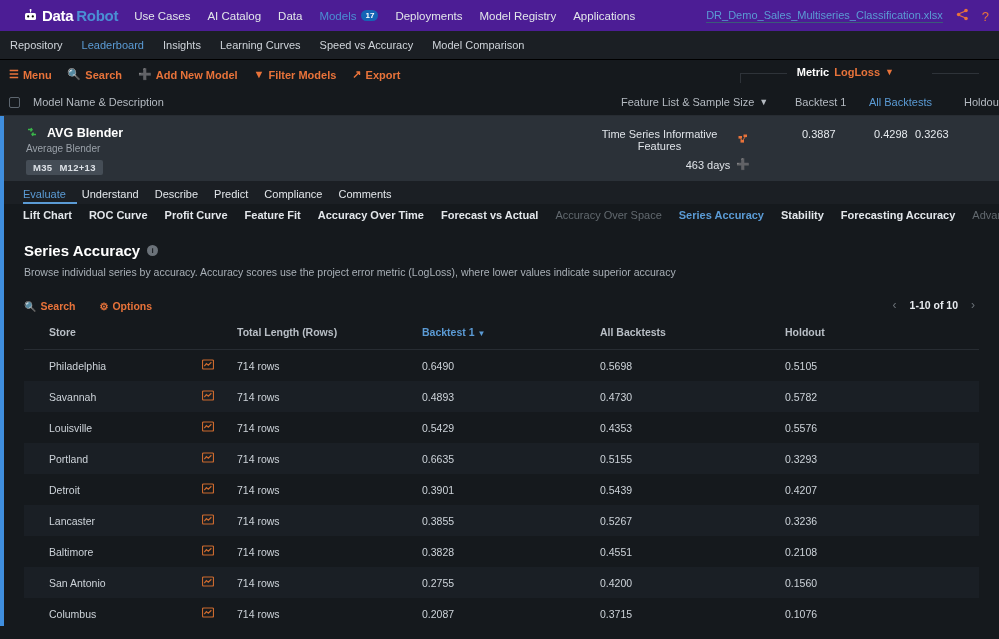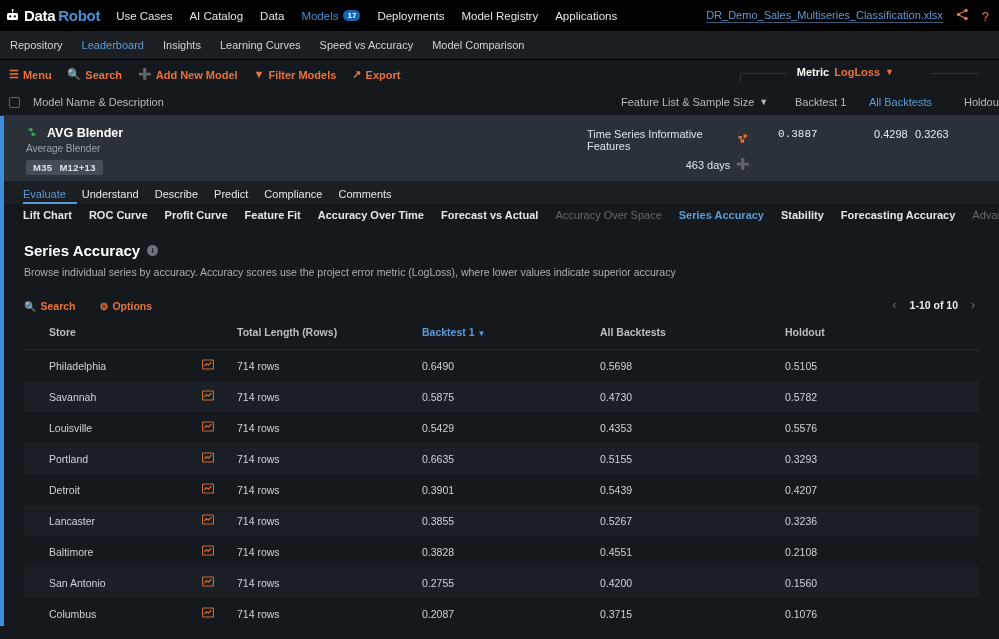--- a/index.html
+++ b/index.html
@@ -5,22 +5,22 @@
   * { box-sizing: border-box; margin: 0; padding: 0; }
   html, body {
     width: 999px; height: 639px;
     background: #15191d;
     font-family: "Liberation Sans", sans-serif;
     color: #d5d9de;
     overflow: hidden;
   }
   
   .topnav {
-    height: 31px; background: #000000; display: flex; align-items: center;
-    padding: 0 6px; position: relative;
+    height: 31px; background: #4c1d95; display: flex; align-items: center;
+    padding: 0 24px; position: relative;
   }
   .brand { display: flex; align-items: center; gap: 3px; margin-right: 16px; }
   .brand-logo {
     width: 13px; height: 13px; position: relative; margin-right: 2px;
   }
   .brand-logo svg { display: block; }
   .brand-data { font-size: 15px; font-weight: bold; color: #fff; letter-spacing: -0.3px; }
   .brand-robot { font-size: 15px; font-weight: bold; color: #4a8fd4; letter-spacing: -0.3px; }
   .topnav-item {
     font-size: 11.5px; color: #e2e6ea; margin-right: 17px; white-space: nowrap;
@@ -102,25 +102,25 @@
   .mc-sub { font-size: 10px; color: #9aa1a9; margin-top: 3px; }
   .mc-tags {
     display: inline-flex; gap: 7px; background: #454d56; border-radius: 2px;
     padding: 2px 7px; margin-top: 6px; font-size: 9.5px; color: #dde1e6;
     font-weight: bold; letter-spacing: 0.3px;
   }
   .mc-right {
     position: absolute; right: 0; top: 12px; width: 100%;
     font-size: 11px; color: #dfe3e8;
   }
-  .mc-feat { position: absolute; left: 583px; width: 163px; text-align: left; }
+  .mc-feat { position: absolute; left: 583px; width: 163px; text-align: center; }
   .mc-feat .l1 { display: flex; justify-content: flex-end; align-items: center; gap: 6px; }
   .mc-feat .l2 { display: flex; justify-content: flex-end; align-items: center; gap: 6px; margin-top: 6px; }
   .mc-score { position: absolute; font-size: 11px; color: #e6eaee; }
-  .s1 { left: 774px; font-family: Liberation Mono, monospace; }
+  .s1 { left: 798px; }
   .s2 { left: 870px; }
   .s3 { left: 911px; }
 
   
   .mtabs {
     background: #1b1f24; height: 23px; display: flex; align-items: flex-end;
     padding-left: 19px; border-left: 4px solid #3f8ede;
   }
   .mtab {
     font-size: 11px; color: #e3e7eb; padding: 0 11px 4px 0; margin-right: 5px;
@@ -403,21 +403,21 @@
           <td class="c-all">0.5698</td>
           <td class="c-hold">0.5105</td>
         </tr>
         <tr class="odd">
           <td class="c-store">Savannah</td>
           <td class="c-icon"><svg width="12" height="11" viewBox="0 0 12 11">
               <rect x="0.5" y="1" width="11" height="9" rx="1" fill="none" stroke="#cc6a2e" stroke-width="1.2"></rect>
               <polyline points="2.3,7.2 4.4,4.6 6.3,6.2 9.4,3.2" fill="none" stroke="#cc6a2e" stroke-width="1.2"></polyline>
             </svg></td>
           <td class="c-len">714 rows</td>
-          <td class="c-bt1">0.5875</td>
+          <td class="c-bt1">0.4893</td>
           <td class="c-all">0.4730</td>
           <td class="c-hold">0.5782</td>
         </tr>
         <tr class="even">
           <td class="c-store">Louisville</td>
           <td class="c-icon"><svg width="12" height="11" viewBox="0 0 12 11">
               <rect x="0.5" y="1" width="11" height="9" rx="1" fill="none" stroke="#cc6a2e" stroke-width="1.2"></rect>
               <polyline points="2.3,7.2 4.4,4.6 6.3,6.2 9.4,3.2" fill="none" stroke="#cc6a2e" stroke-width="1.2"></polyline>
             </svg></td>
           <td class="c-len">714 rows</td>

